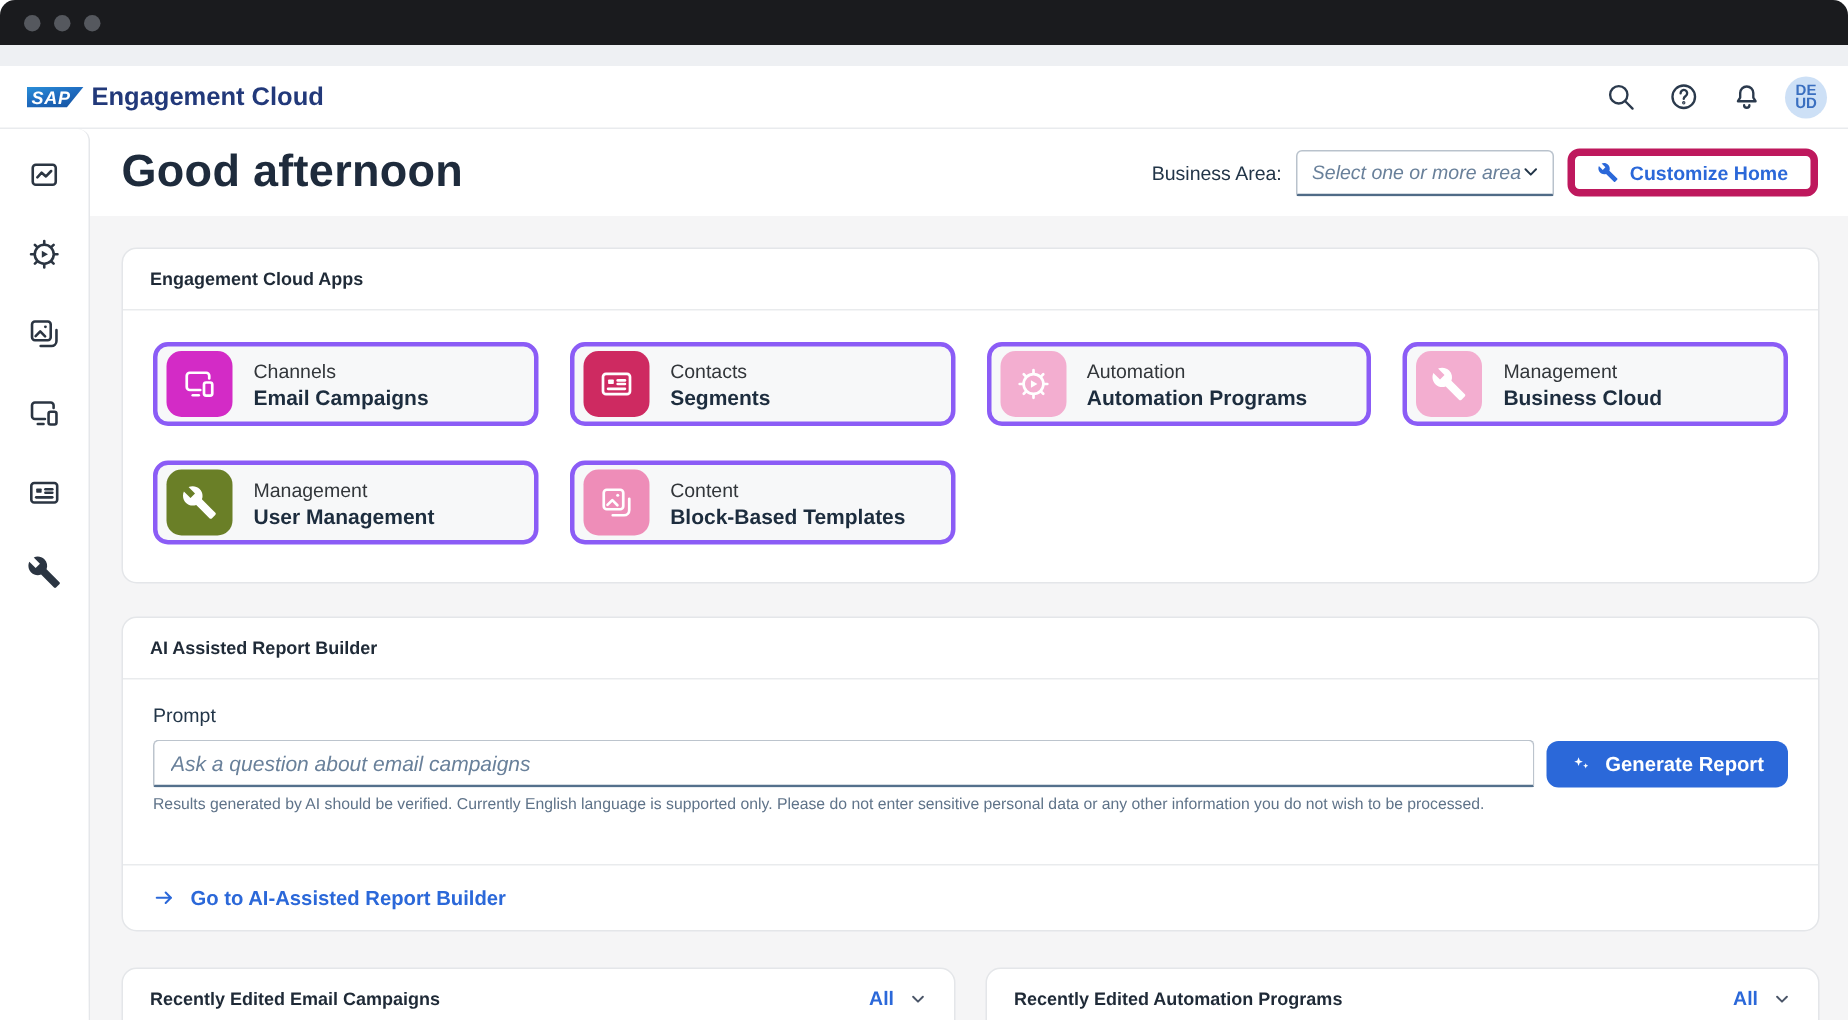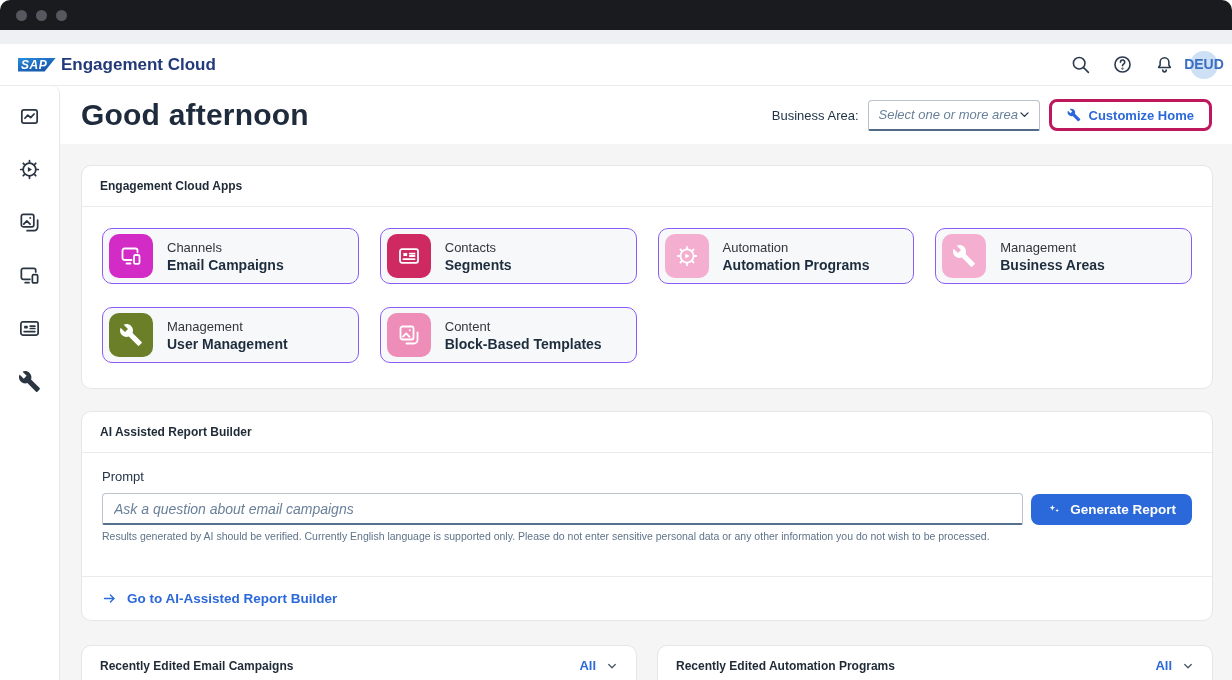--- a/index.html
+++ b/index.html
@@ -17,21 +17,21 @@
   .appbar { height:41px; background:#fff; display:flex; align-items:center; padding:0 14px 0 18px; }
   .sap-logo { width:38px; height:14px; background:linear-gradient(165deg,#2a8fd8 0%,#1f6cc0 45%,#124f9c 100%);
     clip-path:polygon(0 0,100% 0,70% 100%,0 100%); color:#fff; font-weight:bold; font-style:italic;
     font-size:12px; display:flex; align-items:center; padding-left:3px; letter-spacing:.5px; }
   .product-name { margin-left:5px; font-size:17px; font-weight:700; color:#22397a; }
   .appbar-right { margin-left:auto; display:flex; align-items:center; gap:10px; }
   .iconbtn { width:32px; height:32px; display:flex; align-items:center; justify-content:center;
     color:#2b3a4d; cursor:pointer; border-radius:6px; }
   .iconbtn svg { width:21px; height:21px; }
   .avatar { width:28px; height:28px; border-radius:50%; background:#cde0f6; color:#3a6fc0;
-    font-size:14px; font-weight:bold; line-height:9px; display:flex; flex-direction:row;
+    font-size:10px; font-weight:bold; line-height:9px; display:flex; flex-direction:column;
     align-items:center; justify-content:center; cursor:pointer; }
 
   
   .body-wrap { display:flex; height:595px; border-top:1px solid #e9ebee; }
   .sidebar { width:60px; background:#fff; border-right:1px solid #e5e7ea; border-radius:0 8px 0 0;
     display:flex; flex-direction:column; align-items:center; padding-top:16px; gap:25px; flex:none; }
   .side-item { width:36px; height:28px; display:flex; align-items:center; justify-content:center;
     color:#2b3542; cursor:pointer; }
   .side-item svg { width:23px; height:23px; }
   .main { flex:1; display:flex; flex-direction:column; min-width:0; }
@@ -40,34 +40,34 @@
   .hero { height:58px; background:#fff; display:flex; align-items:center; padding:0 20px 0 21px; }
   .greeting { font-size:30px; font-weight:800; color:#1e2b3c; letter-spacing:.2px; }
   .hero-right { margin-left:auto; display:flex; align-items:center; gap:9px; }
   .ba-label { font-size:13px; color:#223548; }
   .ba-select { width:172px; height:31px; background:#fff; border:1px solid #b9c2cc;
     border-bottom:2px solid #506b87; border-radius:4px 4px 2px 2px; display:flex; align-items:center;
     padding:0 8px 0 10px; cursor:pointer; }
   .ba-select .ph { font-style:italic; font-size:13px; color:#69809a; flex:1; white-space:nowrap;
     overflow:hidden; }
   .ba-select svg { width:13px; height:13px; color:#223548; flex:none; }
-  .btn-secondary { height:32px; border:3px solid #be185d; background:#fff; border-radius:8px;
+  .btn-secondary { height:32px; border:5px solid #be185d; background:#fff; border-radius:8px;
     display:flex; align-items:center; gap:8px; padding:0 15px; cursor:pointer;
     color:#2b68d9; font-size:13px; font-weight:700; }
   .btn-secondary svg { width:14px; height:14px; }
 
   
   .content { flex:1; background:#f5f5f6; padding:21px 19px 0 21px; overflow:hidden; }
   .card { background:#fff; border:1px solid #e4e6e9; border-radius:10px; }
   .card-head { display:flex; align-items:center; padding:13px 18px; border-bottom:1px solid #e9ebed; }
   .card-title { font-size:12px; font-weight:700; color:#1f2a37; }
 
   
   .apps-grid { display:grid; grid-template-columns:repeat(4,1fr); gap:23px 21px; padding:21px 20px 25px; }
-  .tile { background:#f7f8f9; border:1px solid #8b5cf6; border-radius:10px; height:56px;
+  .tile { background:#f7f8f9; border:3px solid #8b5cf6; border-radius:10px; height:56px;
     display:flex; align-items:center; gap:14px; padding:0 10px 0 6px; cursor:pointer; }
   .tile-icon { width:44px; height:44px; border-radius:10px; color:#fff; flex:none;
     display:flex; align-items:center; justify-content:center; }
   .tile-icon svg { width:24px; height:24px; }
   .tile-text { min-width:0; }
   .tile-cat { font-size:13px; color:#32363a; margin-bottom:2px; white-space:nowrap; }
   .tile-name { font-size:14px; font-weight:700; color:#1d2d3e; white-space:nowrap; }
 
   
   .ai-body { padding:16px 20px 12px; }
@@ -261,21 +261,21 @@
             </div>
 
             <div class="tile">
               <div class="tile-icon" style="background: rgb(243, 174, 208); --bg: #f3aed0;">
                 <svg viewBox="0 0 24 24" fill="currentColor">
                     <path d="M22.6 18.9l-9-9c.9-2.3.4-5-1.5-6.9C10.1 1 7.1.6 4.7 1.7L9 6 6 9 1.6 4.7C.5 7.1.9 10.1 2.9 12.1c1.9 1.9 4.6 2.4 6.9 1.5l9 9c.4.4 1 .4 1.4 0l2.3-2.3c.5-.4.5-1 .1-1.4z"></path>
                   </svg>
               </div>
               <div class="tile-text">
                 <div class="tile-cat">Management</div>
-                <div class="tile-name">Business Areas</div>
+                <div class="tile-name">Business Cloud</div>
               </div>
             </div>
 
             <div class="tile">
               <div class="tile-icon" style="background: rgb(106, 127, 39); --bg: #6a7f27;">
                 <svg viewBox="0 0 24 24" fill="currentColor">
                     <path d="M22.6 18.9l-9-9c.9-2.3.4-5-1.5-6.9C10.1 1 7.1.6 4.7 1.7L9 6 6 9 1.6 4.7C.5 7.1.9 10.1 2.9 12.1c1.9 1.9 4.6 2.4 6.9 1.5l9 9c.4.4 1 .4 1.4 0l2.3-2.3c.5-.4.5-1 .1-1.4z"></path>
                   </svg>
               </div>
               <div class="tile-text">

